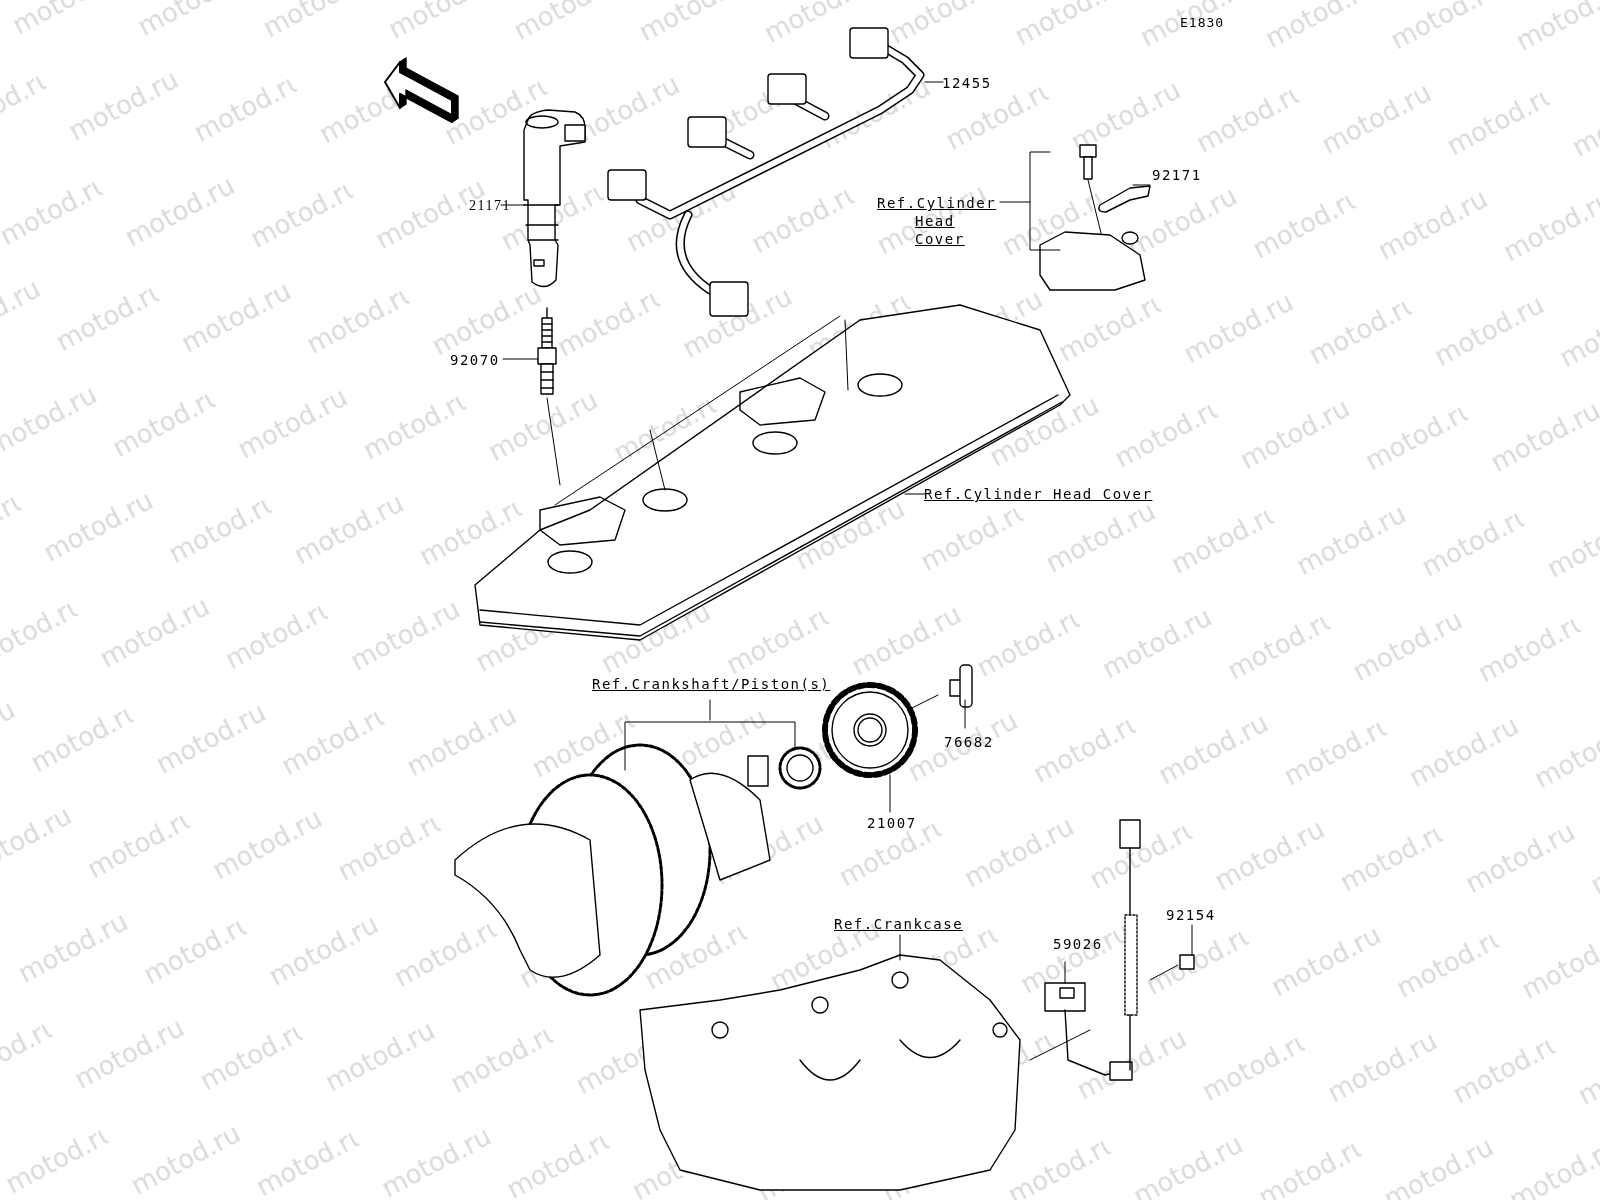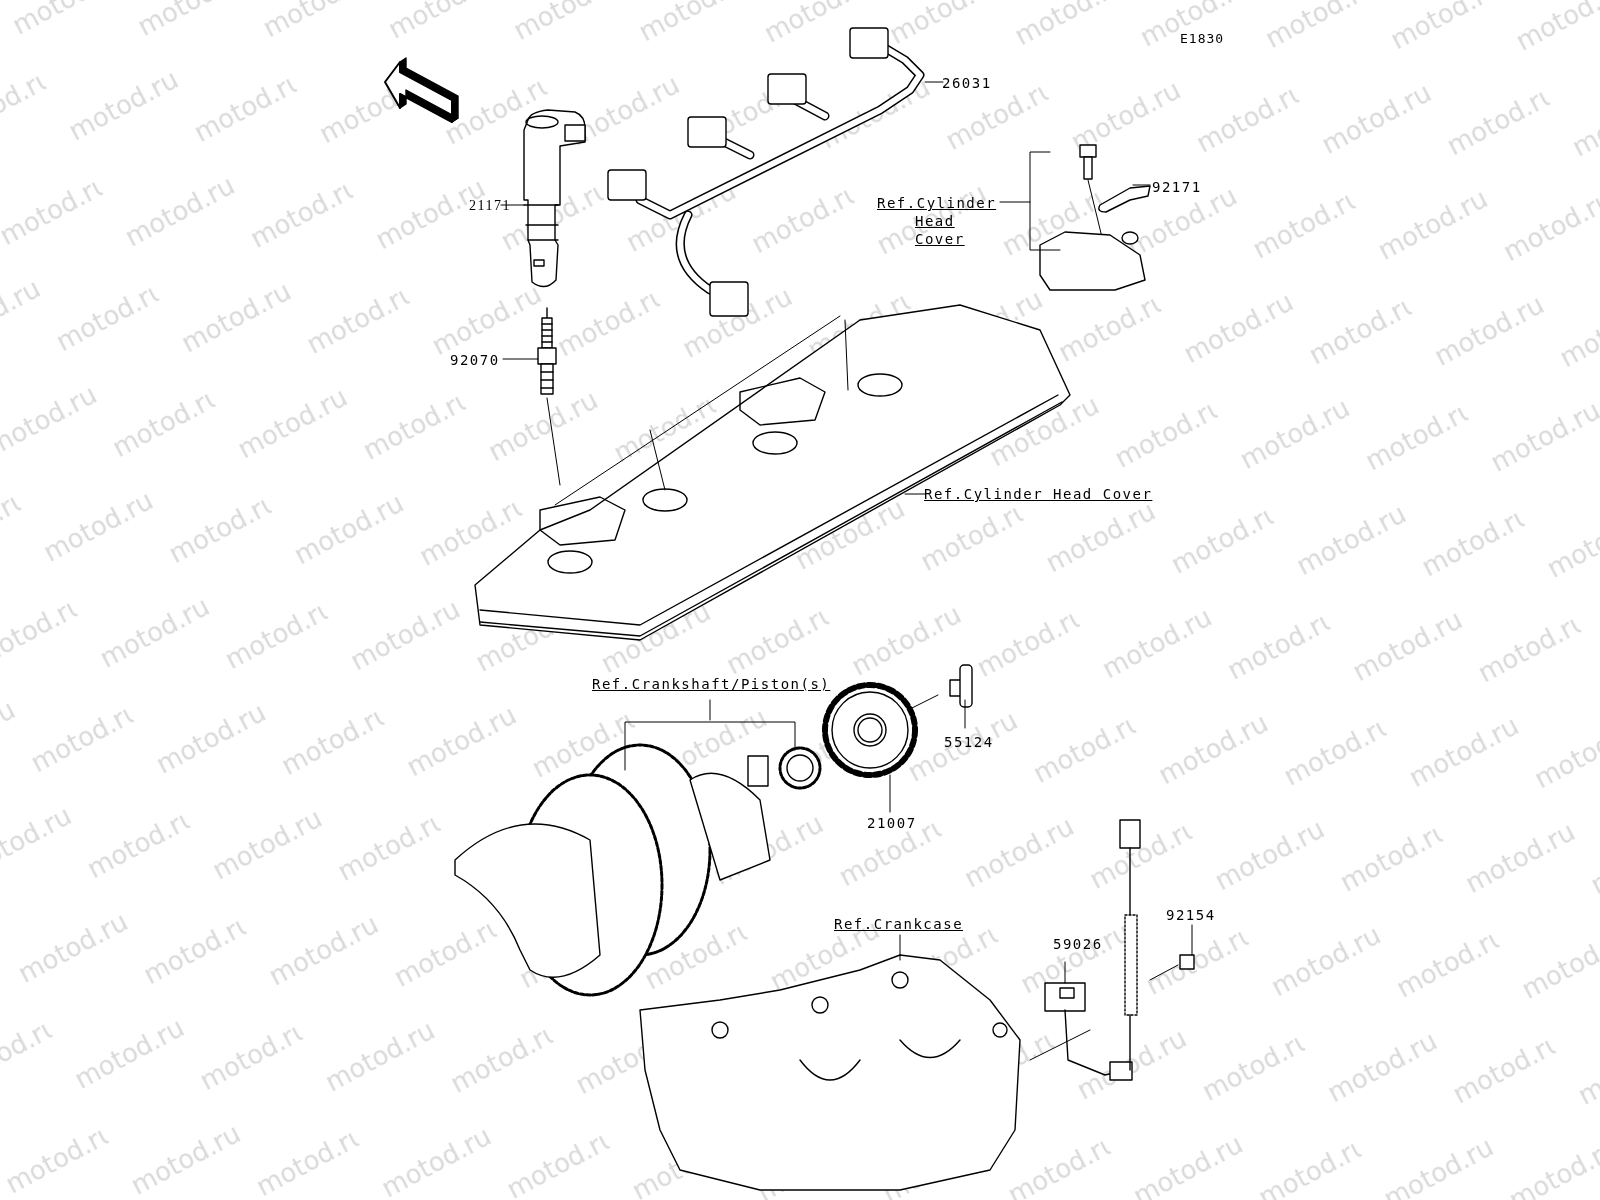--- a/index.html
+++ b/index.html
@@ -159,27 +159,27 @@
     <line x1="965" y1="700" x2="965" y2="728"></line>
     <line x1="890" y1="775" x2="890" y2="812"></line>
     <line x1="710" y1="700" x2="710" y2="720"></line>
     <polyline points="625,770 625,722 795,722 795,750"></polyline>
     <line x1="900" y1="935" x2="900" y2="960"></line>
     <line x1="1065" y1="962" x2="1065" y2="983"></line>
     <line x1="1192" y1="925" x2="1192" y2="955"></line>
   </g>
 </svg>
 
-<div class="code lbl" style="left:1180px;top:30px;">E1830</div>
+<div class="code lbl" style="left:1180px;top:14px;">E1830</div>
 
-<div class="lbl" style="left:942px;top:74px;">26031</div>
+<div class="lbl" style="left:942px;top:74px;">12455</div>
 <div class="lbl" style="left:469px;top:197px;font-family:Liberation Serif, serif;">21171</div>
 <div class="lbl" style="left:450px;top:351px;">92070</div>
-<div class="lbl" style="left:1152px;top:178px;">92171</div>
-<div class="lbl" style="left:944px;top:733px;">55124</div>
+<div class="lbl" style="left:1152px;top:166px;">92171</div>
+<div class="lbl" style="left:944px;top:733px;">76682</div>
 <div class="lbl" style="left:867px;top:814px;">21007</div>
 <div class="lbl" style="left:1166px;top:906px;">92154</div>
 <div class="lbl" style="left:1053px;top:935px;">59026</div>
 
 <div class="lbl ref" style="left:877px;top:194px;">Ref.Cylinder</div>
 <div class="lbl ref" style="left:915px;top:212px;">Head</div>
 <div class="lbl ref" style="left:915px;top:230px;text-align:center;">Cover</div>
 
 <div class="lbl ref" style="left:924px;top:485px;">Ref.Cylinder Head Cover</div>
 <div class="lbl ref" style="left:592px;top:675px;">Ref.Crankshaft/Piston(s)</div>

